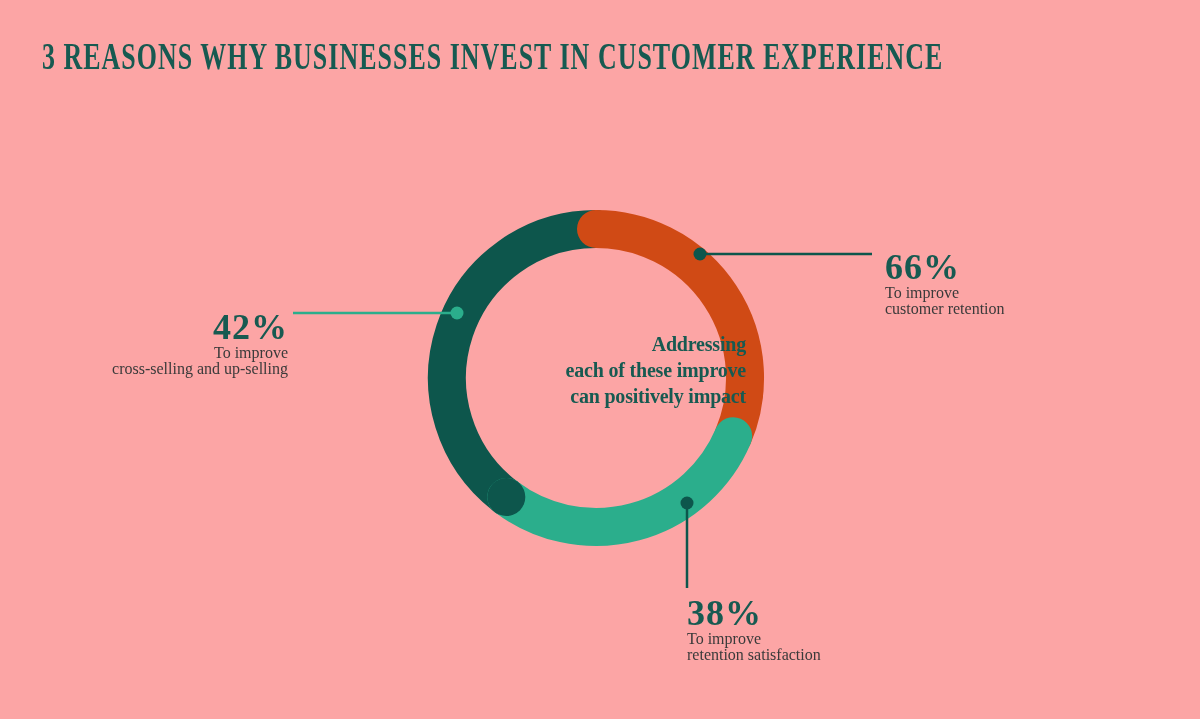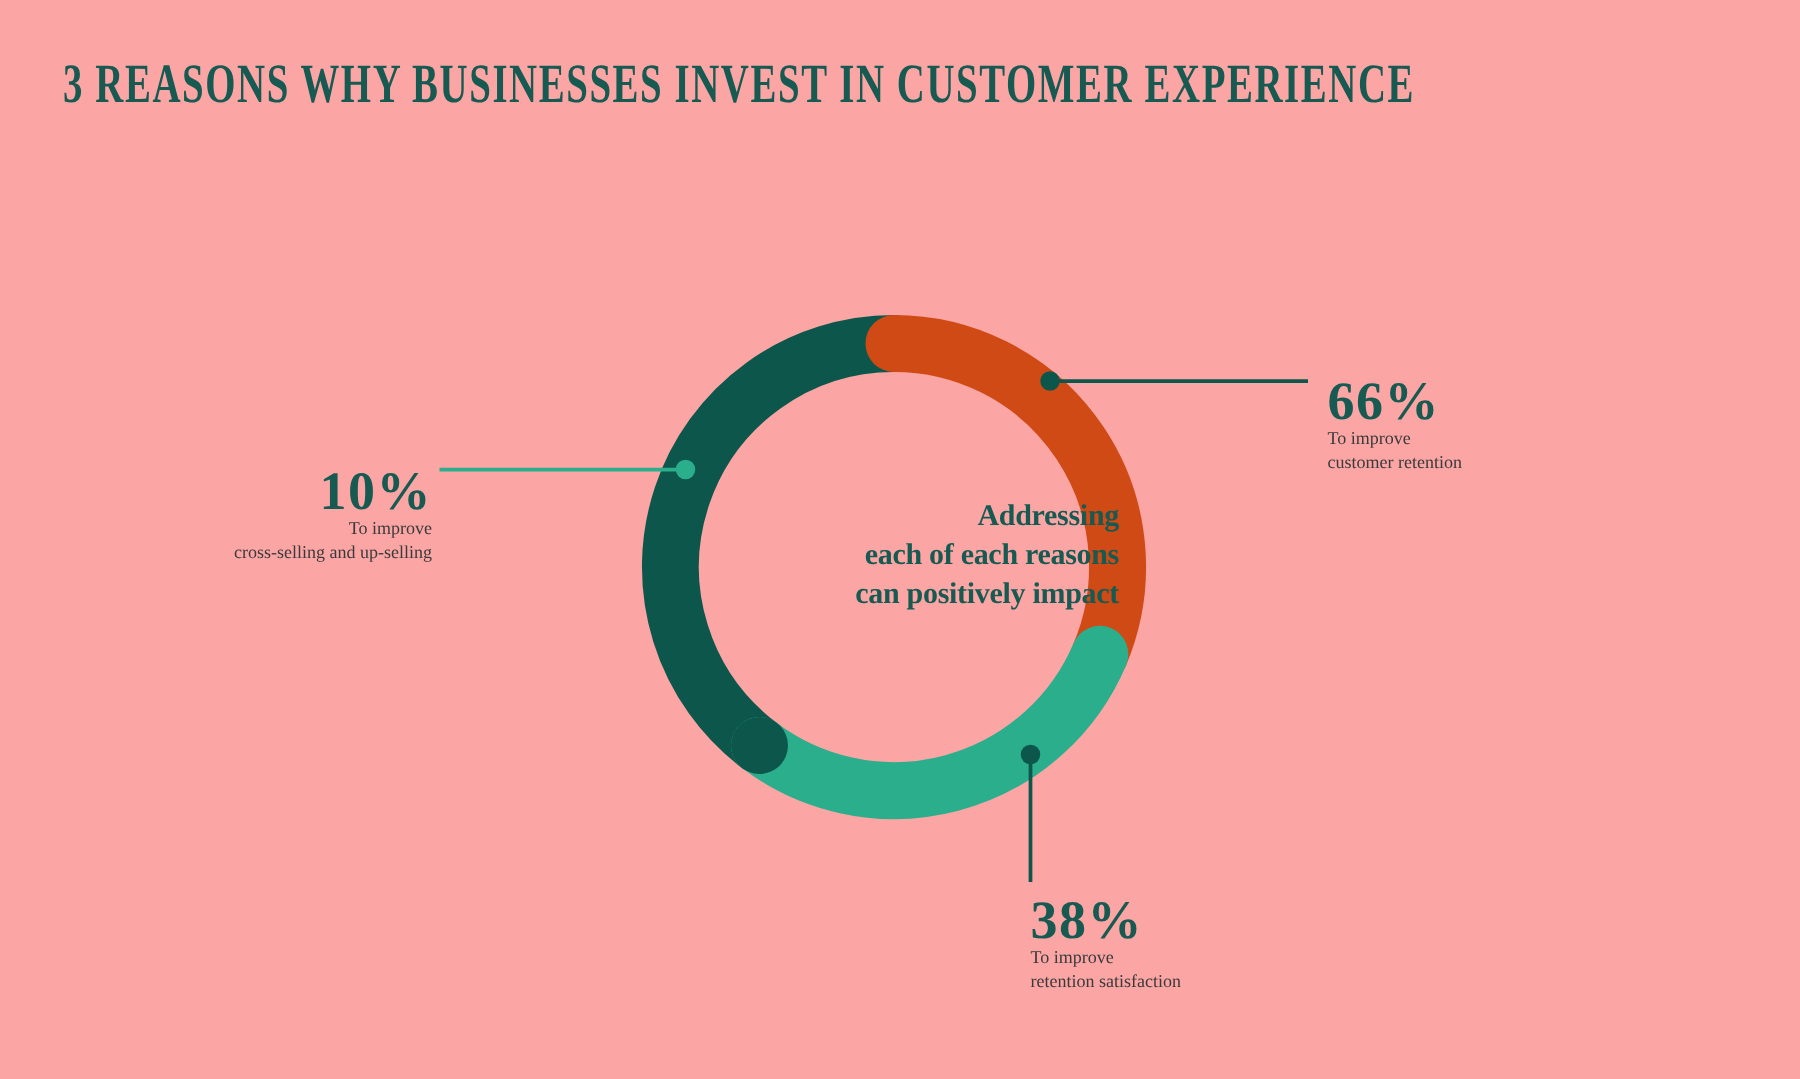--- a/index.html
+++ b/index.html
@@ -47,21 +47,21 @@
   .center-text span { display: block; text-align: right; }
   .callout { position: absolute; }
   .callout .pct {
     font-size: 36px;
     font-weight: bold;
     line-height: 36px;
     letter-spacing: 1px;
     color: #175A51;
   }
   .callout .desc {
-    font-size: 12px;
+    font-size: 16px;
     line-height: 15.5px;
     color: #3A3A3A;
   }
   .callout-cross {
     right: 912px;
     top: 309px;
     text-align: right;
     white-space: nowrap;
   }
   .callout-retention {
@@ -99,26 +99,26 @@
 
     <line x1="700" y1="254" x2="872" y2="254" stroke="#0D564C" stroke-width="2.5"></line>
     <circle cx="700" cy="254" r="6.5" fill="#0D564C"></circle>
 
     <line x1="687" y1="503" x2="687" y2="588" stroke="#0D564C" stroke-width="2.5"></line>
     <circle cx="687" cy="503" r="6.5" fill="#0D564C"></circle>
   </svg>
 
   <div class="center-text">
     <span>Addressing</span>
-    <span>each of each reasons</span>
+    <span>each of these improve</span>
     <span>can positively impact</span>
   </div>
 
   <div class="callout callout-cross">
-    <div class="pct">10%</div>
+    <div class="pct">42%</div>
     <div class="desc">To improve</div>
     <div class="desc">cross-selling and up-selling</div>
   </div>
 
   <div class="callout callout-retention">
     <div class="pct">66%</div>
     <div class="desc">To improve</div>
     <div class="desc">customer retention</div>
   </div>
 

